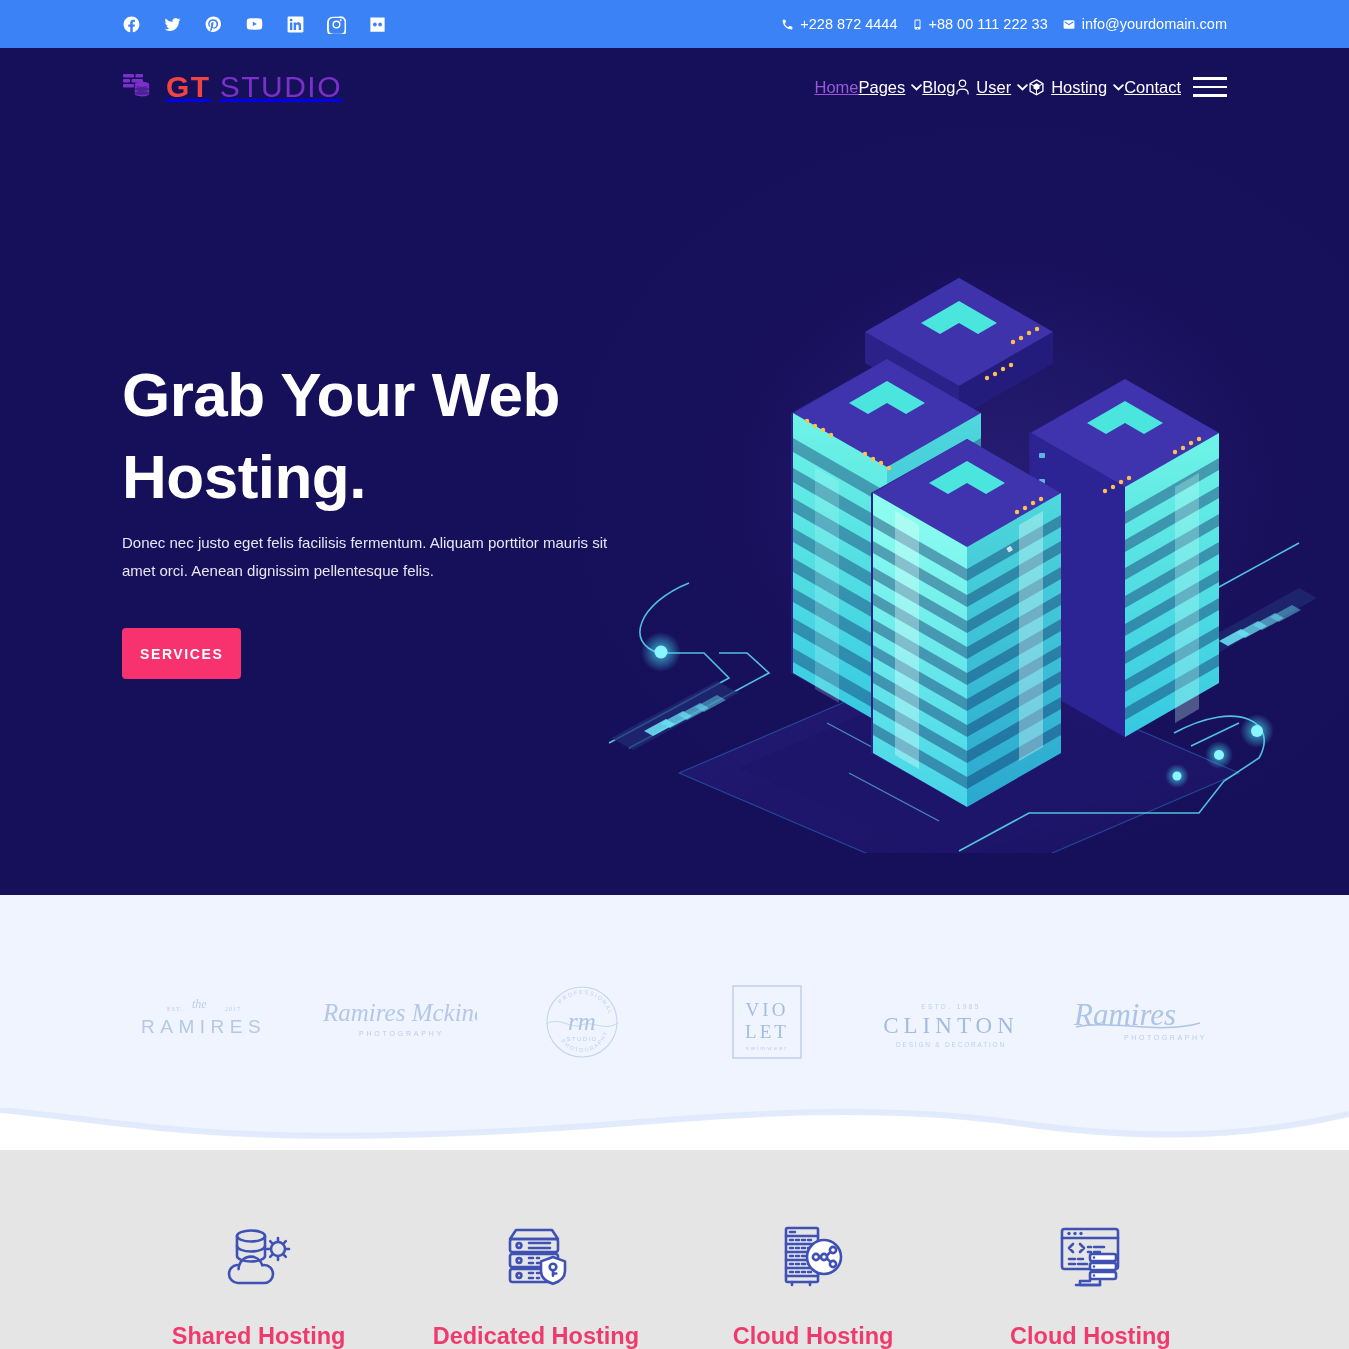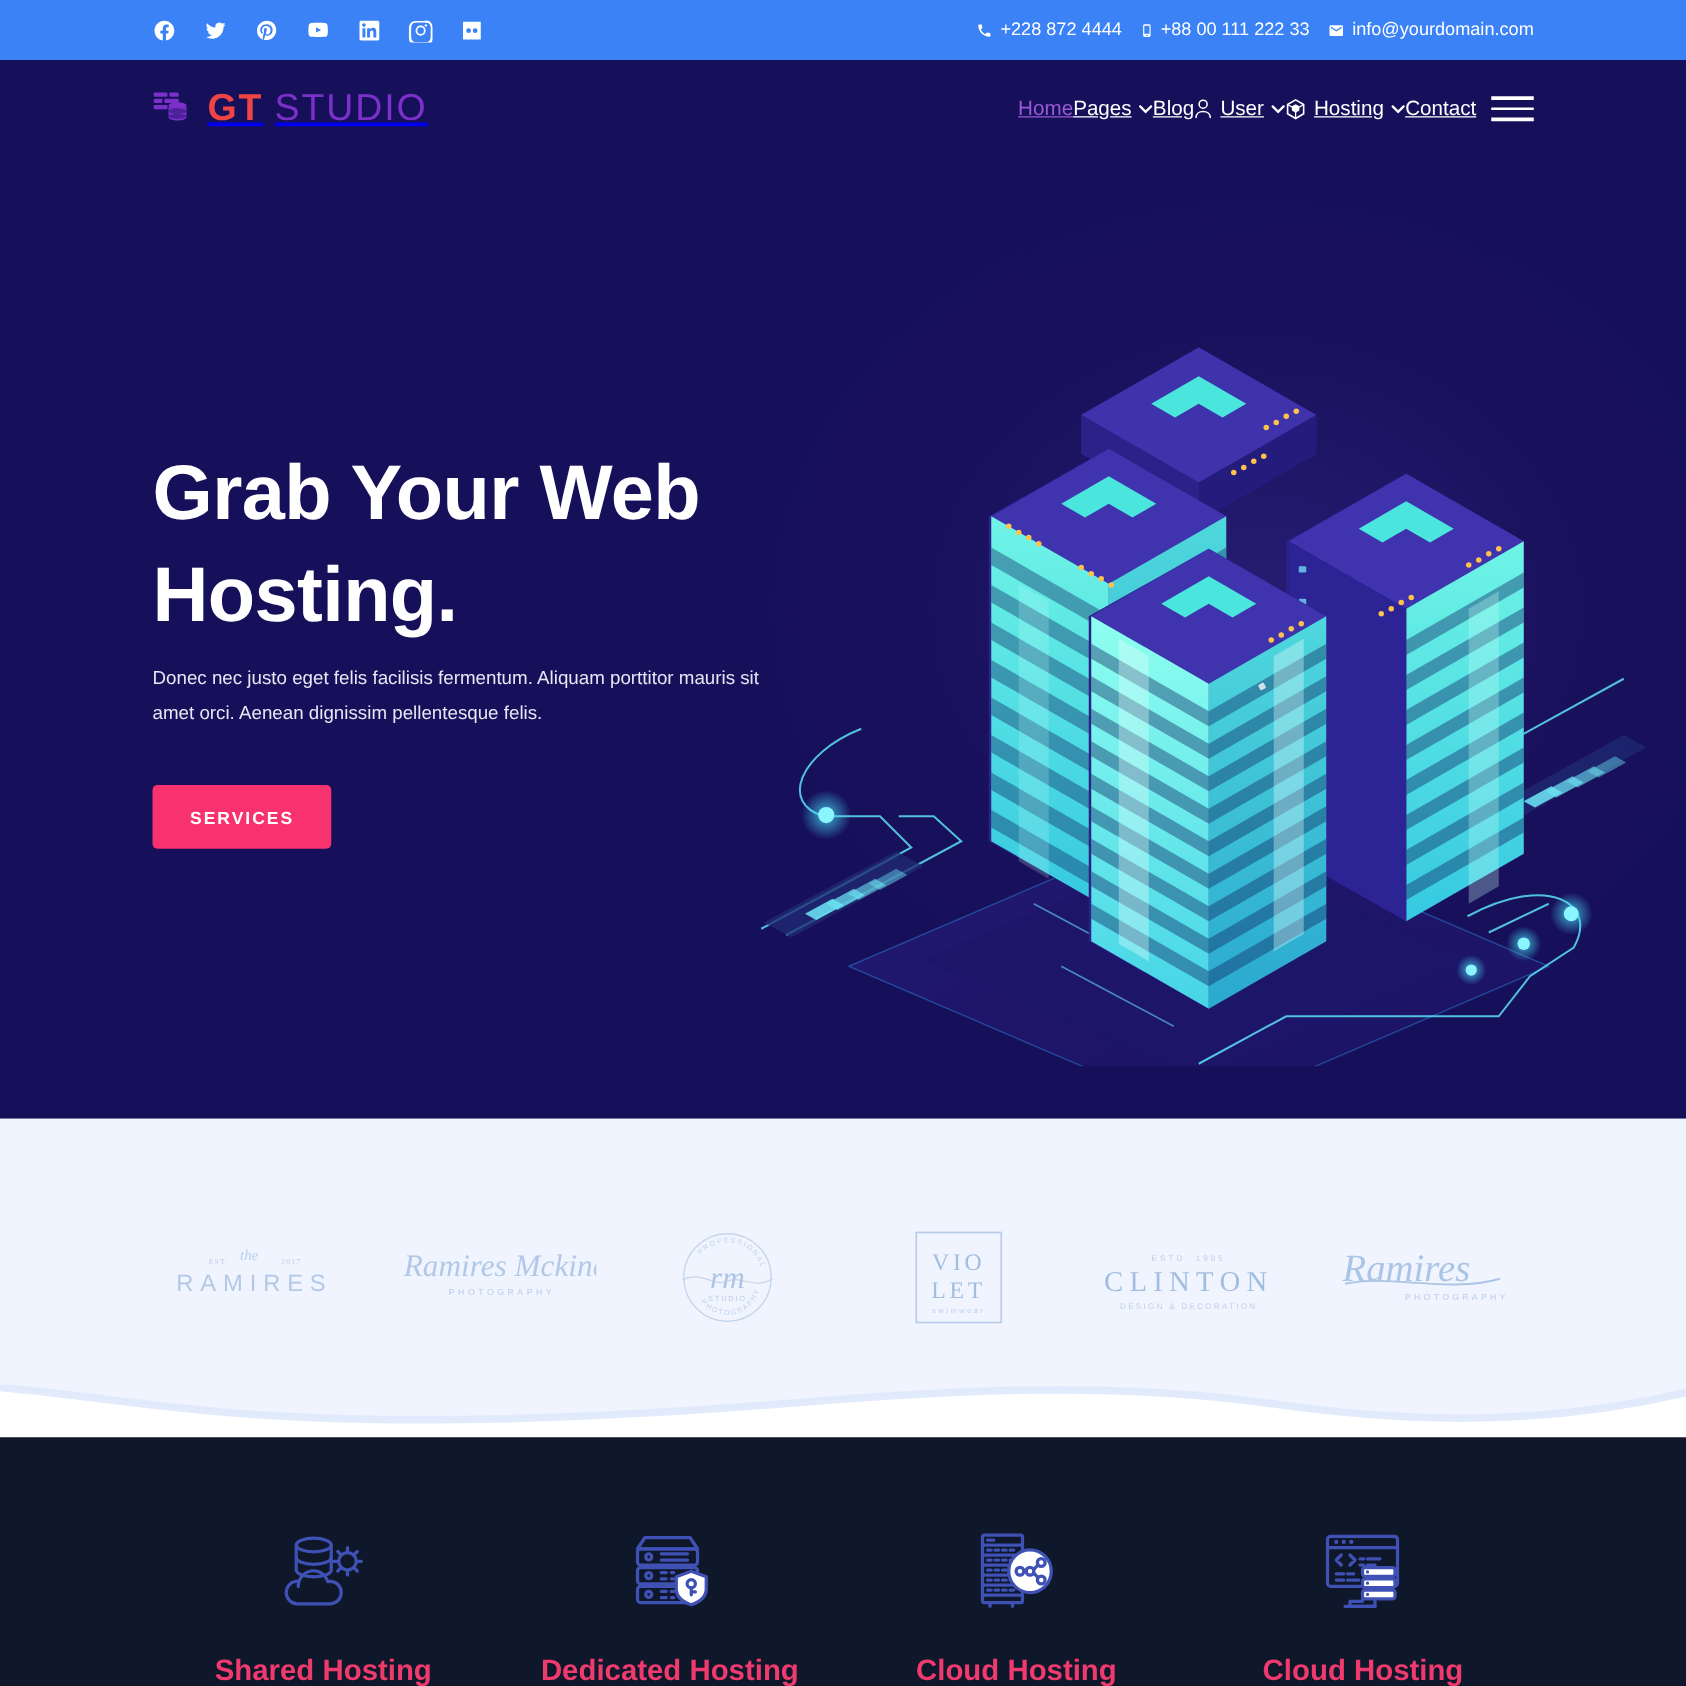--- a/index.html
+++ b/index.html
@@ -86,21 +86,21 @@
     margin-top: 10px;
     max-width: 500px;
   }
   .hero-btn {
     margin-top: 44px;
     display: inline-block;
     background: #f8316f;
     color: #ffffff;
     font-size: 14px; font-weight: bold;
     letter-spacing: 1.6px;
-    padding: 18px 30px 17px;
+    padding: 18px 18px 17px;
     border: none; border-radius: 4px;
     cursor: pointer;
     font-family: inherit;
   }
 
   .hero-art {
     position: absolute;
     right: 30px; top: 205px;
     width: 720px; height: 600px;
     z-index: 3;
@@ -124,21 +124,21 @@
     opacity: .95;
   }
   .brand-logo svg { display: block; }
   .wave-divider {
     position: absolute; left: 0; bottom: -1px; width: 100%; height: 42px;
     display: block;
   }
 
   
   .services {
-    background: #0f172a;
+    background: #e5e5e5;
     padding: 72px 120px 0;
   }
   .services-row { display: flex; }
   .service-card {
     flex: 1;
     display: flex; flex-direction: column; align-items: center;
     text-align: center;
   }
   .service-icon { width: 72px; height: 72px; display: block; }
   .service-title {

